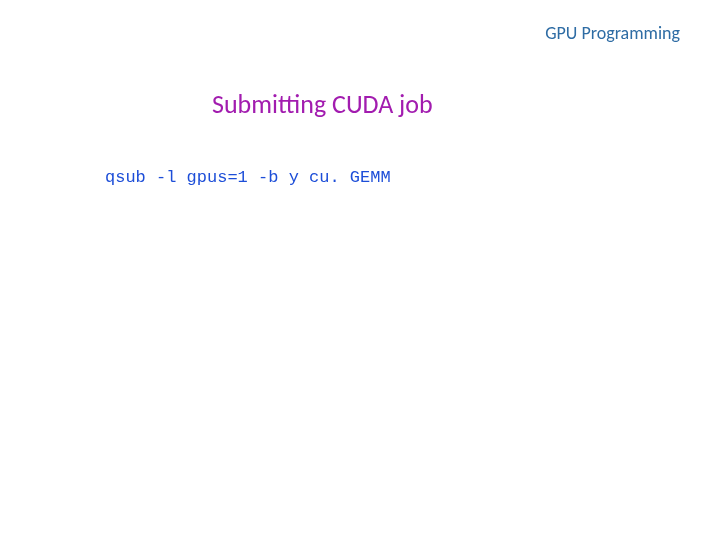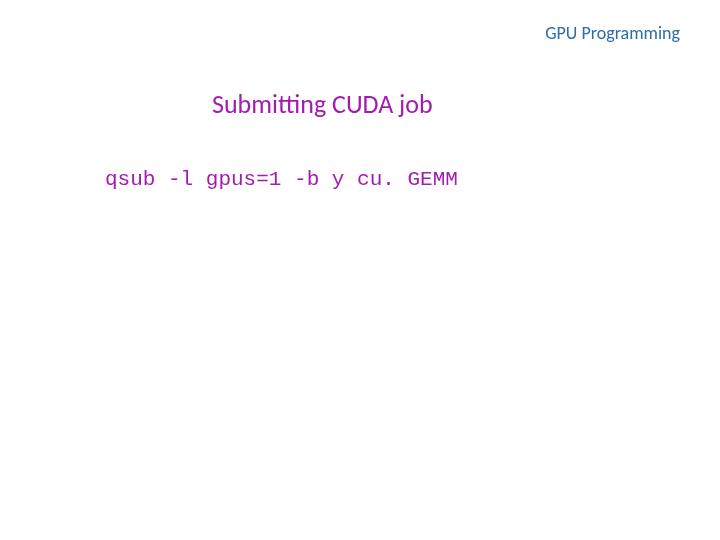--- a/index.html
+++ b/index.html
@@ -29,22 +29,22 @@
       left: 212px;
       color: #a21caf;
       font-size: 26px;
       font-weight: 400;
     }
     .code-line {
       position: absolute;
       top: 168px;
       left: 105px;
       font-family: 'Courier New', Courier, monospace;
-      font-size: 21px;
-      color: #a21caf;
+      font-size: 17px;
+      color: #1d4ed8;
       white-space: pre;
     }
   </style>
 </head>
 <body>
 
 <div class="header-label">GPU Programming</div>
 
 <div class="slide-title">Submitting CUDA job</div>
 

